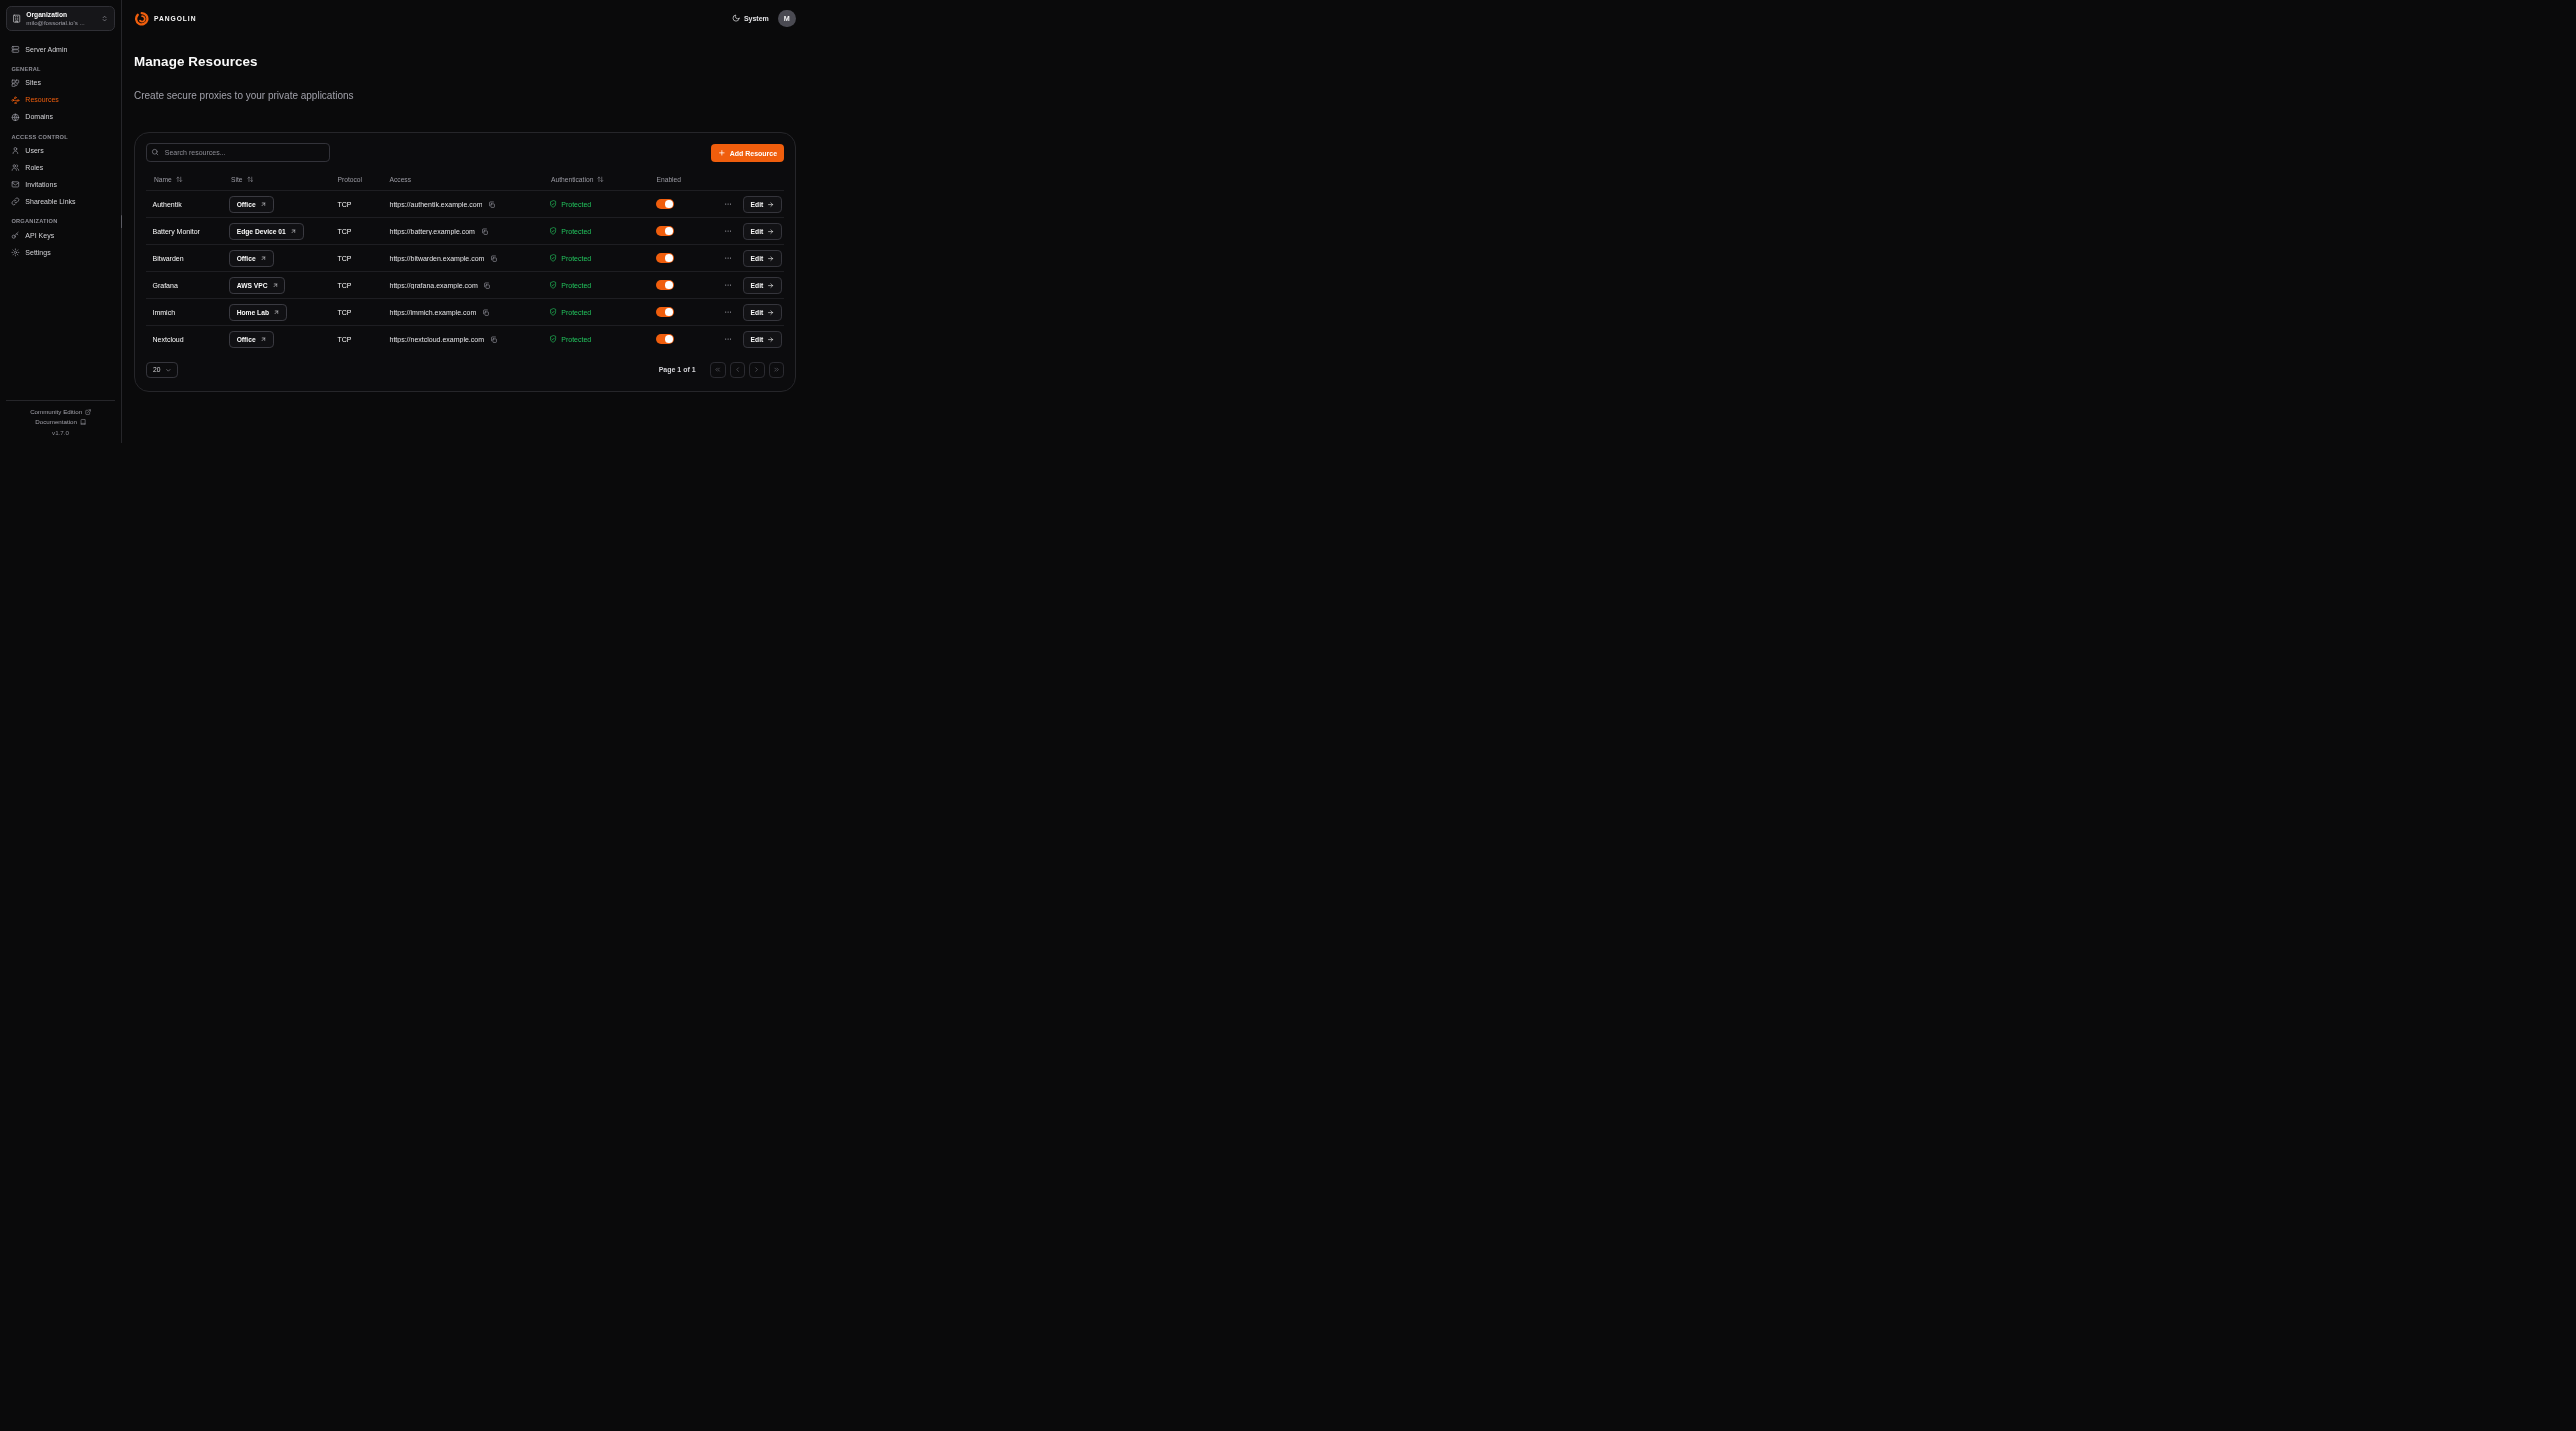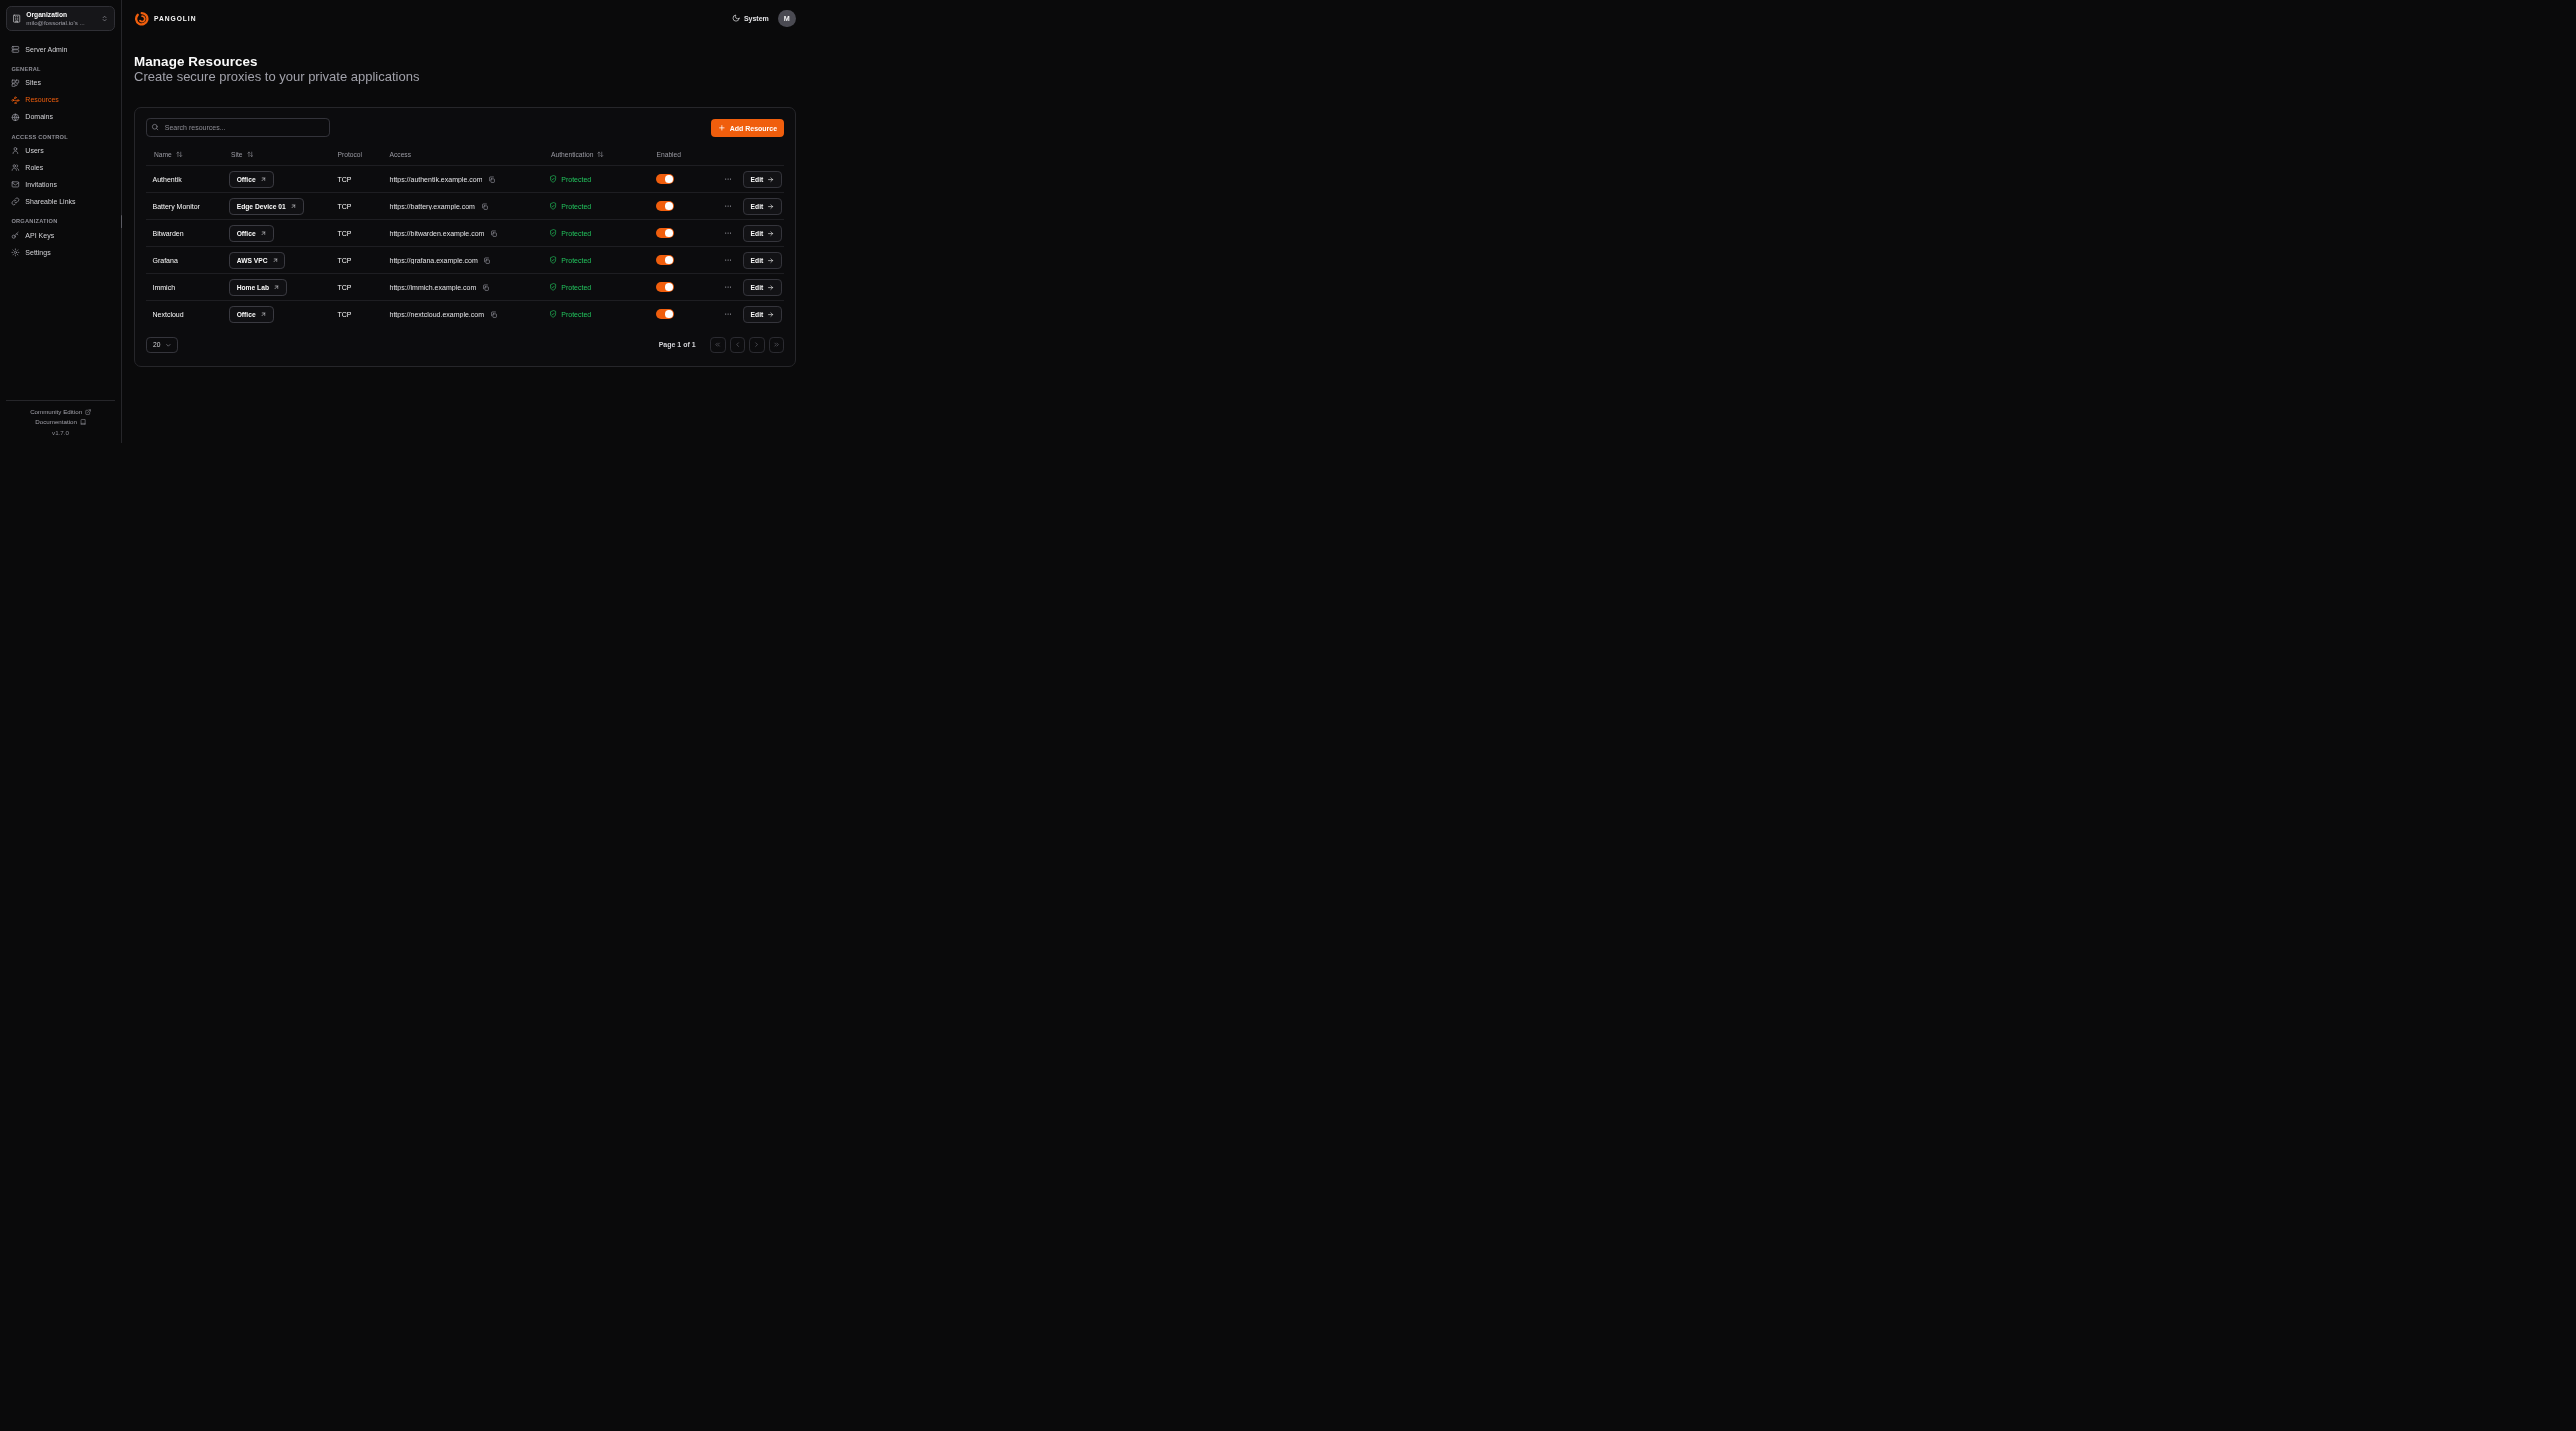--- a/index.html
+++ b/index.html
@@ -70,26 +70,26 @@
   .topbar-right { display: flex; align-items: center; gap: 9.3px; }
   .theme-btn { display: flex; align-items: center; gap: 4.1px; font-size: 7px; font-weight: 600; color: #e4e4e7; }
   .avatar {
     width: 17.5px; height: 17.5px; border-radius: 50%;
     background: #4a4a52; color: #f4f4f5;
     display: flex; align-items: center; justify-content: center;
     font-size: 7.2px; font-weight: 700;
   }
 
   .page-title { font-size: 13.4px; font-weight: 700; margin-top: 17px; letter-spacing: 0.1px; }
-  .page-subtitle { font-size: 13px; color: #a1a1aa; margin-top: 0; }
+  .page-subtitle { font-size: 10px; color: #a1a1aa; margin-top: 21px; }
 
   
   .card {
-    margin-top: 23px;
-    border: 0.5px solid #26262a; border-radius: 7px;
+    margin-top: 31px;
+    border: 0.5px solid #26262a; border-radius: 15px;
     background: #0c0c0e;
     padding: 10.3px 10.3px 12.4px 11.3px;
   }
   .card-toolbar { display: flex; align-items: flex-start; justify-content: space-between; }
   .search-wrap { position: relative; width: 184px; }
   .search-wrap .search-ic { position: absolute; left: 5.2px; top: 5.2px; color: #8e8e96; }
   .search-input {
     width: 100%; height: 18.5px;
     background: transparent; border: 0.5px solid #33333a; border-radius: 4.1px;
     color: #e4e4e7; font-size: 7px; padding: 0 5.2px 0 17.5px;

